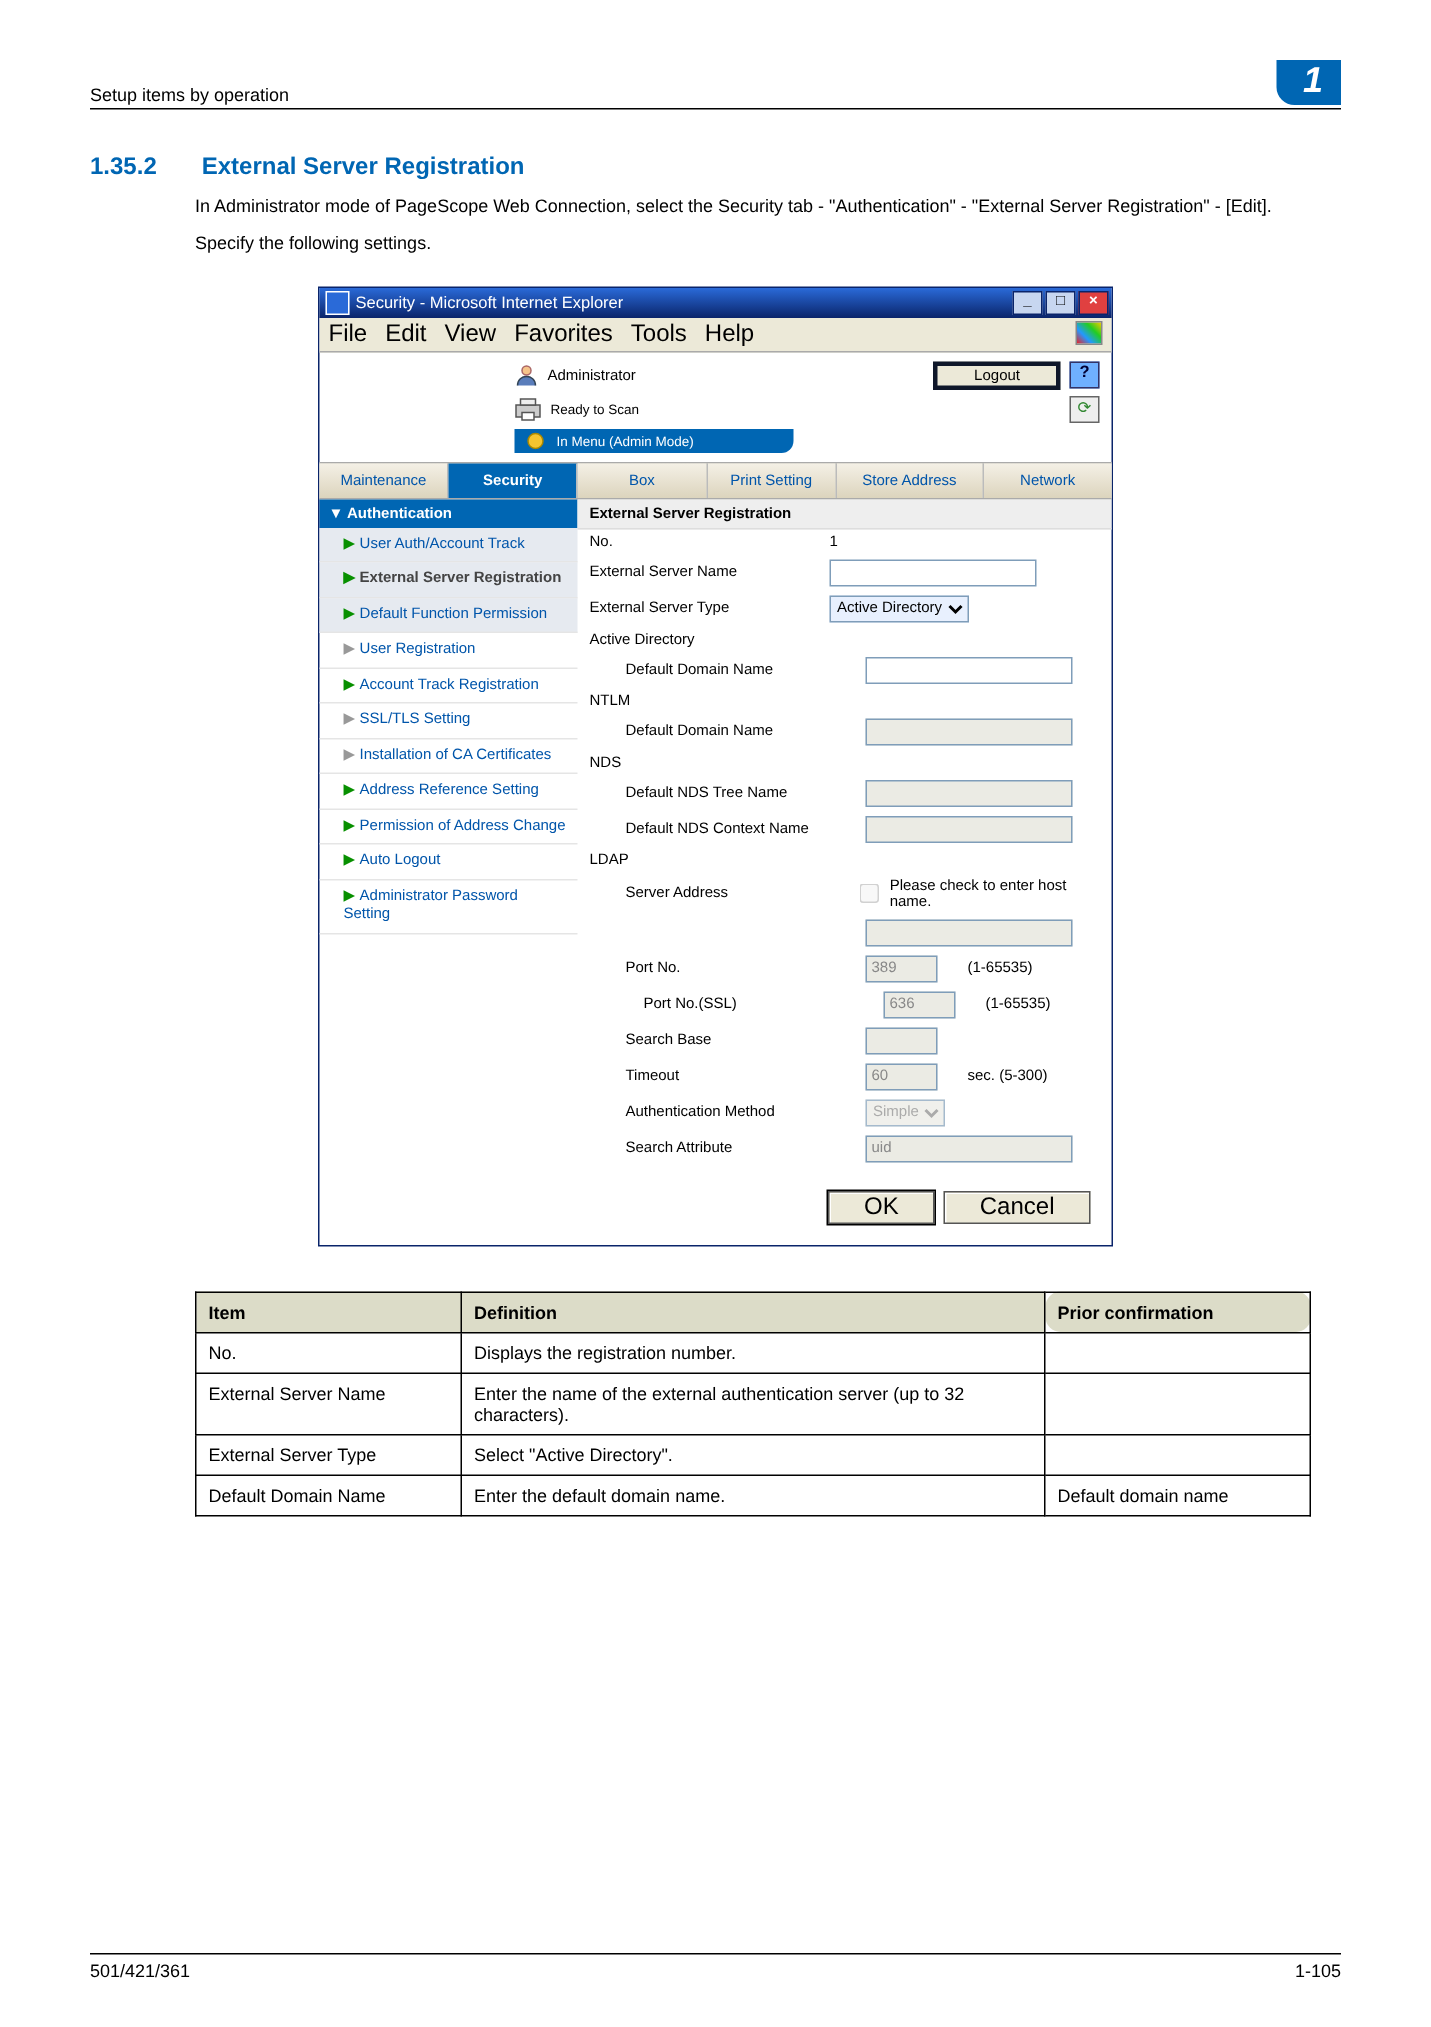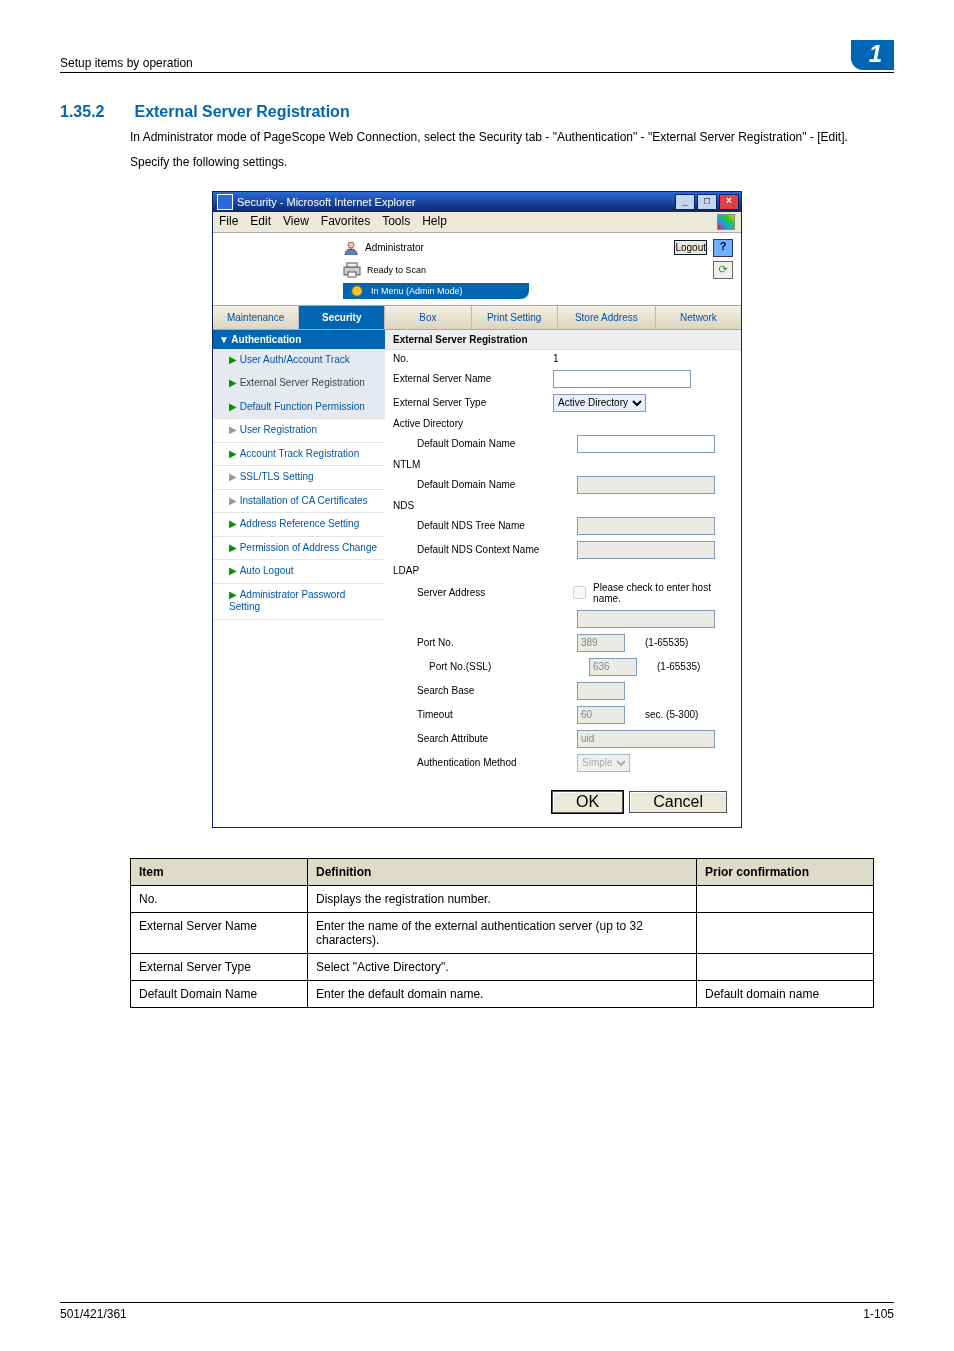--- a/index.html
+++ b/index.html
@@ -93,21 +93,21 @@
     border: 1px solid #0a246a;
     color: #000;
     font-size: 10px;
     text-align: center;
     line-height: 12px;
     font-weight: bold;
   }
   .tbtn.close { background: #e04040; color:#fff; }
   .menubar {
     background: #ece9d8;
-    font-size: 12px;
+    font-size: 16px;
     padding: 2px 6px;
     display: flex;
     gap: 12px;
     border-bottom: 1px solid #aaa;
   }
   .menubar span { cursor: default; }
   .menubar .flag {
     margin-left: auto;
     width: 16px; height: 14px;
     background: linear-gradient(45deg,#e22,#29f,#2c2,#ec0);
@@ -120,22 +120,22 @@
     padding: 6px 8px 4px 130px;
     font-size: 10px;
   }
   .user-icon {
     width: 16px; height: 16px;
     margin-right: 6px;
   }
   .admin-row .logout {
     margin-left: auto;
     background: #ece9d8;
-    border: 1px solid #0f172a;
-    padding: 1px 0;
+    border: 3px solid #0f172a;
+    padding: 1px 24px;
     font-size: 10px;
   }
   .help-icon {
     width: 18px; height: 16px;
     background: #6fb0ff;
     border: 1px solid #336;
     color: #003;
     text-align: center;
     font-weight: bold;
     font-size: 11px;
@@ -217,20 +217,21 @@
     padding: 5px 6px 5px 16px;
     border-bottom: 1px solid #e5e5e5;
     line-height: 1.25;
   }
   .side-item.group {
     background: #e6eaf0;
   }
   .side-item.active {
     color: #444;
     background: #e6eaf0;
+    font-weight: bold;
   }
   .side-item .arrow { color:#089000; margin-right:3px;}
   .side-item .arrow-dim { color:#999; margin-right:3px;}
 
   .form {
     flex: 1;
     padding: 0 0 14px 0;
     font-size: 10px;
   }
   .form-title {
@@ -294,21 +295,21 @@
     border: 1px solid #000;
     padding: 6px 8px;
     text-align: left;
     vertical-align: top;
   }
   table.spec th {
     background: #dcdcc8;
     font-weight: bold;
   }
   table.spec .col-item { width: 160px; }
-  table.spec .col-prior { width: 160px; }
+  table.spec .col-prior { width: 160px; border-radius: 10px; }
 
   .footer {
     position: absolute;
     bottom: 30px;
     left: 60px;
     right: 60px;
     border-top: 1px solid #000;
     display: flex;
     justify-content: space-between;
     padding-top: 4px;
@@ -479,26 +480,26 @@
           <div class="row sub">
             <div class="label">Search Base</div>
             <input type="text" class="short" disabled="" value="" style="">
           </div>
           <div class="row sub">
             <div class="label">Timeout</div>
             <input type="text" class="short" disabled="" value="60" style="">
             <span class="suffix">sec. (5-300)</span>
           </div>
           <div class="row sub">
+            <div class="label">Authentication Method</div>
+            <select disabled=""><option>Simple</option></select>
+          </div>
+          <div class="row sub">
             <div class="label">Search Attribute</div>
             <input type="text" disabled="" value="uid" style="">
-          </div>
-          <div class="row sub">
-            <div class="label">Authentication Method</div>
-            <select disabled=""><option>Simple</option></select>
           </div>
 
           <div class="btn-row">
             <div class="winbtn primary">OK</div>
             <div class="winbtn">Cancel</div>
           </div>
         </div>
       </div>
     </div>
   </div>

